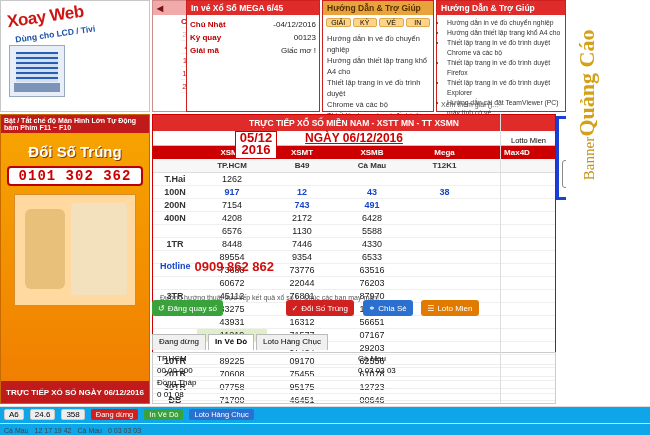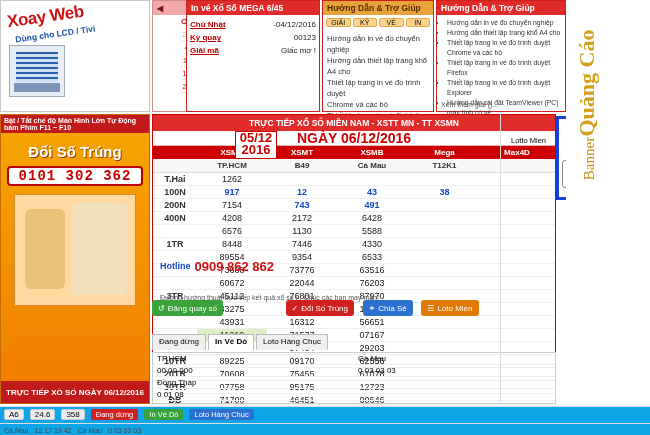--- a/index.html
+++ b/index.html
@@ -27,21 +27,21 @@
   .cal-dow{background:#fff;color:#b01010;font-weight:bold;}
   .cal-sun{color:#d01616;}
   .cal-today{background:#e02020;color:#fff;font-weight:bold;}
   .cal-mute{color:#bbb;}
   .panel-red{border:1px solid #cf2020;box-sizing:border-box;background:#fff;}
   .panel-red .ph{background:#e02b2b;color:#fff;font-weight:bold;font-size:8.5px;padding:2px 4px;}
 
   .vemega{left:186px;top:0;width:134px;height:112px;}
   .vemega .body{padding:3px;font-size:8px;line-height:13px;color:#222;}
   .vemega .row{display:flex;justify-content:space-between;}
-  .vemega .lbl{color:#b00;font-weight:bold;text-decoration:underline;}
+  .vemega .lbl{color:#b00;font-weight:bold;}
 
   .mega-box{left:322px;top:0;width:112px;height:112px;}
   .mega-box .ph{background:#e8a33d;color:#5a3000;}
   .mega-bar{display:flex;gap:2px;padding:3px;}
   .mega-bar span{flex:1;text-align:center;font-size:7px;background:#ffd38a;border:1px solid #e0a94a;border-radius:2px;}
   .mega-body{font-size:7.5px;padding:3px 4px;line-height:11px;color:#333;}
 
   .guide{left:436px;top:0;width:130px;height:112px;}
   .guide .ph{background:#e02b2b;}
   .guide ul{margin:0;padding:3px 4px 0 10px;font-size:6.8px;line-height:10px;color:#333;}
@@ -60,21 +60,21 @@
   .banner-title{text-align:center;color:#fff;font-weight:bold;font-size:15px;margin-top:10px;text-shadow:1px 1px 0 #8a3b00;}
   .banner-phone{margin:6px auto 0;width:132px;text-align:center;background:#fff;border:2px solid #b00;border-radius:4px;color:#c00;font-weight:bold;font-size:14px;letter-spacing:1px;font-family:Liberation Mono, monospace;}
   .banner-img{margin:8px auto 0;width:120px;height:110px;background:#ffd9a0;border:1px solid #d98b2b;position:relative;}
   .banner-img:before{content:"";position:absolute;left:10px;top:14px;width:40px;height:80px;background:#e8c07a;border-radius:6px;}
   .banner-img:after{content:"";position:absolute;right:8px;top:8px;width:56px;height:92px;background:#f3e0bd;border-radius:4px;}
   .banner-bottom{position:absolute;left:0;bottom:0;width:100%;height:22px;background:#c11a1a;color:#fff;font-size:8px;display:flex;align-items:center;justify-content:center;font-weight:bold;}
 
   
   .tbl-wrap{left:152px;top:114px;width:404px;height:290px;border:1px solid #c00;box-sizing:border-box;background:#fff;}
   .tbl-head{height:16px;background:#e02b2b;color:#fff;font-size:8.5px;font-weight:bold;display:flex;align-items:center;justify-content:center;}
-  .tbl-sub{height:14px;background:#fff;color:#c00;font-size:14px;font-weight:bold;display:flex;align-items:center;justify-content:center;border-bottom:1px solid #e5b4b4;}
+  .tbl-sub{height:14px;background:#fff;color:#c00;font-size:12px;font-weight:bold;display:flex;align-items:center;justify-content:center;border-bottom:1px solid #e5b4b4;text-decoration:underline;}
   .col-head{display:flex;font-size:8px;font-weight:bold;color:#fff;background:#c00;}
   .col-head div{padding:2px 0;text-align:center;}
   .res-head{display:flex;background:#f7f7f7;border-bottom:1px solid #ddd;font-size:8px;font-weight:bold;}
   .res-head div{padding:2px 0;text-align:center;color:#333;}
   .res-row{display:flex;font-size:9px;border-bottom:1px solid #efefef;}
   .res-row div{padding:1px 0;text-align:center;}
   .c0{width:44px;color:#333;font-weight:bold;}
   .c1{width:70px;}
   .c2{width:70px;}
   .c3{width:70px;}

